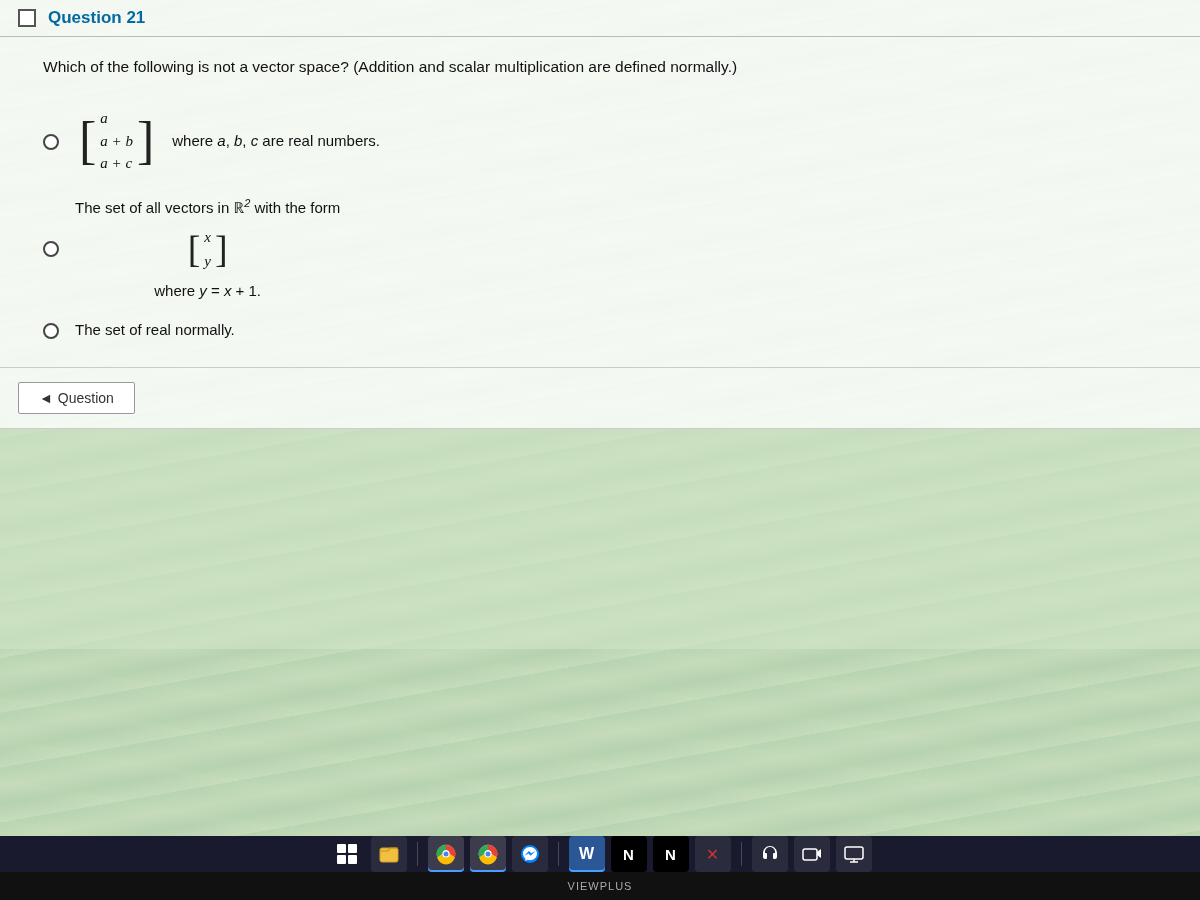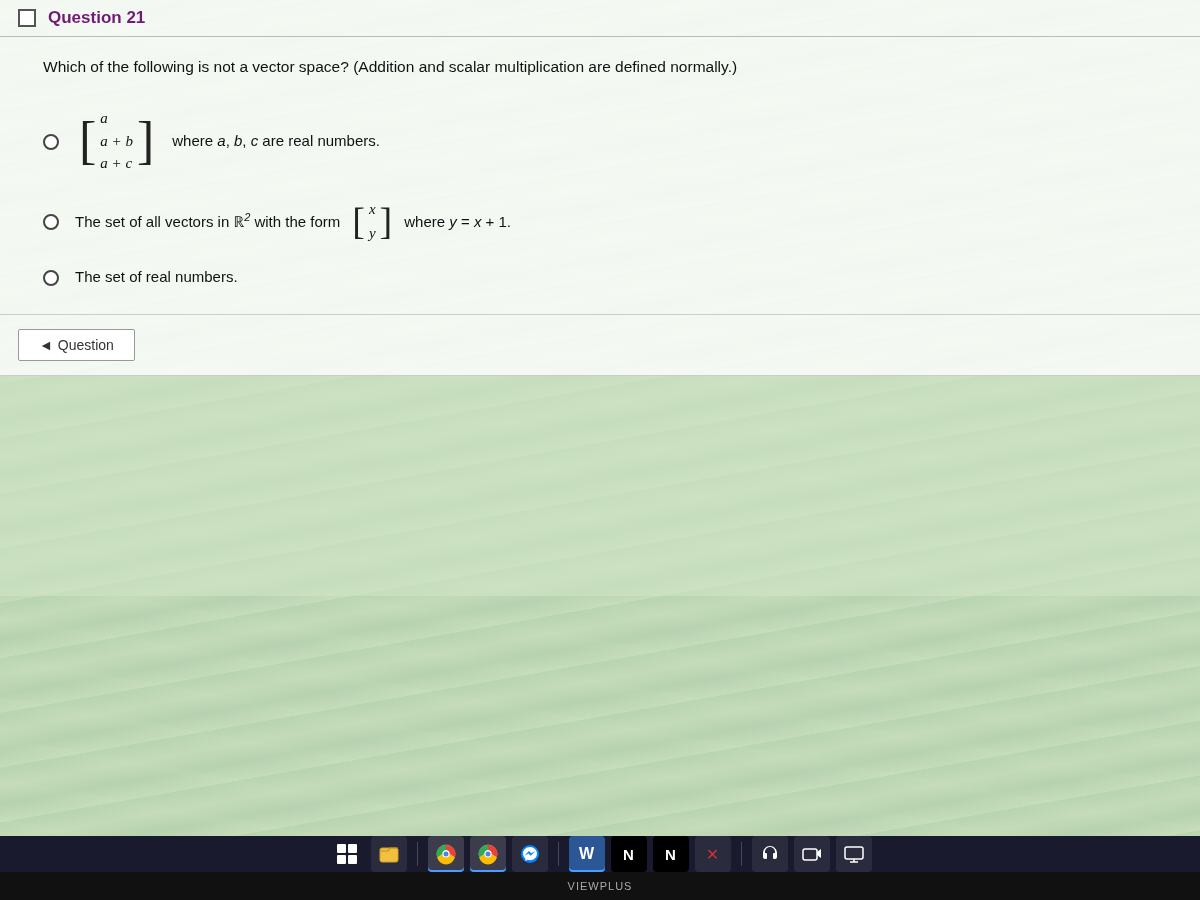--- a/index.html
+++ b/index.html
@@ -54,21 +54,21 @@
       width: 18px;
       height: 18px;
       border: 2px solid #555;
       background: white;
       flex-shrink: 0;
     }
 
     .question-title {
       font-size: 17px;
       font-weight: bold;
-      color: #701a75;
+      color: #0369a1;
       font-family: Arial, sans-serif;
     }
 
     
     .question-body {
       background: rgba(255,255,255,0.82);
       border-bottom: 1px solid #ccc;
       padding: 18px 30px 28px 43px;
     }
 
@@ -258,20 +258,21 @@
       background: rgba(255,255,255,0.2);
       margin: 0 4px;
     }
 
     
     .option-text-with-matrix {
       display: flex;
       align-items: center;
       gap: 8px;
       flex-wrap: nowrap;
+      flex-direction: column;
     }
   </style>
 </head>
 <body>
 
 <div class="bg-pattern"></div>
 
 <div class="main-content">
 
   <div class="question-header">
@@ -313,21 +314,21 @@
             </div>
             <span class="matrix-bracket-right" style="font-size:38px;">]</span>
           </div>
           <span>where <em>y</em> = <em>x</em> + 1.</span>
         </div>
       </div>
 
       <div class="option-row">
         <div class="radio-circle"></div>
         <div class="option-content">
-          <span>The set of real numbers.</span>
+          <span>The set of real normally.</span>
         </div>
       </div>
 
 
     </div>
   </div>
 
   <div class="nav-area">
     <button class="prev-button">
       <span>◄</span>

